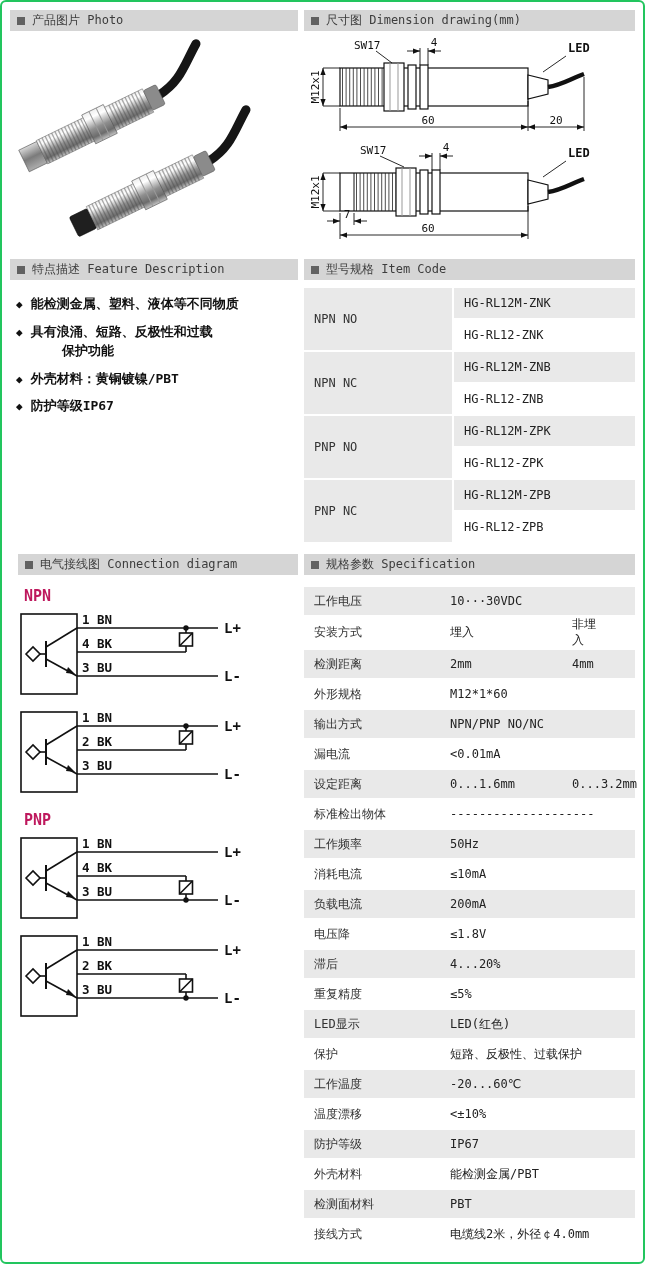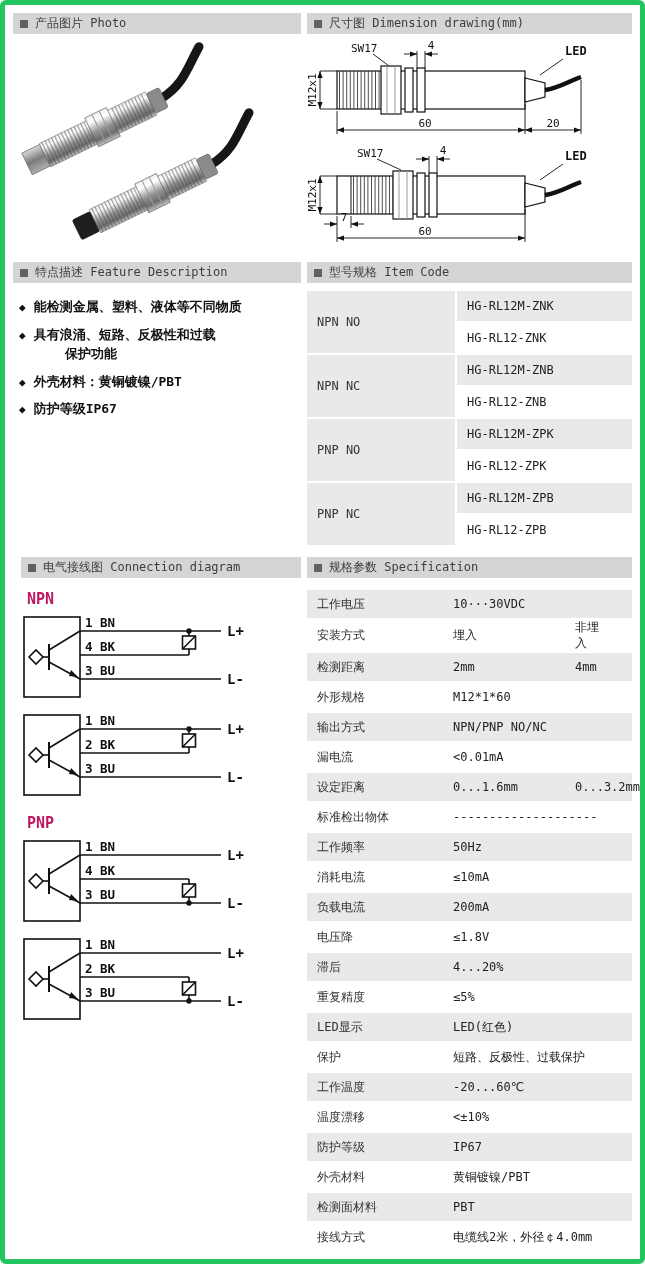--- a/index.html
+++ b/index.html
@@ -4,21 +4,21 @@
 <style>
   * { margin:0; padding:0; box-sizing:border-box; }
   html,body { background:#fff; }
   body {
     width:645px; height:1264px; overflow:hidden; position:relative;
     font-family:"DejaVu Sans Mono","DejaVu Sans",sans-serif;
     color:#222; font-size:12px;
   }
   .page {
     position:absolute; inset:0;
-    border:5px solid #22c55e; border-radius:6px;
+    border:2px solid #22c55e; border-radius:6px;
     background:#fff; padding:8px;
   }
   .cols { display:flex; gap:6px; margin-bottom:12px; }
   .col-l { width:288px; flex:none; }
   .col-r { flex:1; min-width:0; }
 
   .hdr {
     height:21px; background:#d5d5d5;
     display:flex; align-items:center; gap:7px;
     padding-left:7px; font-size:12px; color:#3d3d3d;
@@ -500,21 +500,21 @@
           <div class="spec-v1">&lt;±10%</div>
           <div class="spec-v2"></div>
         </div>
         <div class="spec-row">
           <div class="spec-label">防护等级</div>
           <div class="spec-v1">IP67</div>
           <div class="spec-v2"></div>
         </div>
         <div class="spec-row">
           <div class="spec-label">外壳材料</div>
-          <div class="spec-v1">黄铜镀镍/PBT</div>
+          <div class="spec-v1">能检测金属/PBT</div>
           <div class="spec-v2"></div>
         </div>
         <div class="spec-row">
           <div class="spec-label">检测面材料</div>
           <div class="spec-v1">PBT</div>
           <div class="spec-v2"></div>
         </div>
         <div class="spec-row">
           <div class="spec-label">接线方式</div>
           <div class="spec-v1">电缆线2米，外径￠4.0mm</div>

